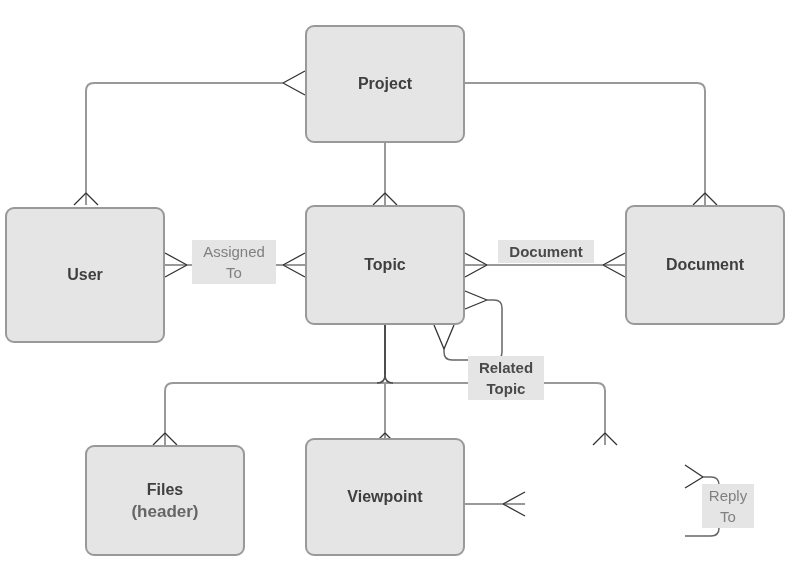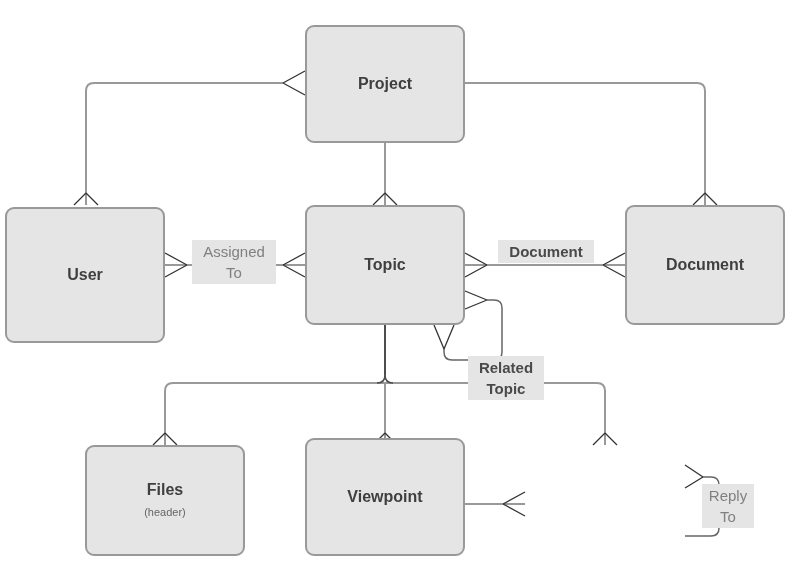--- a/index.html
+++ b/index.html
@@ -14,21 +14,21 @@
     display:flex;flex-direction:column;align-items:center;justify-content:center;
     font-size:16px;font-weight:bold;color:#3f3f3f;text-align:center;line-height:22px;
   }
   .e-project{left:305px;top:25px;height:118px;}
   .e-user{left:5px;top:199px;height:136px;margin-top:8px;}
   .e-topic{left:305px;top:205px;height:120px;}
   .e-document{left:625px;top:205px;height:120px;}
   .e-files{left:85px;top:445px;height:111px;}
   .e-viewpoint{left:305px;top:438px;height:118px;}
   .e-comment{left:525px;top:445px;height:118px;}
-  .entity .sublabel{font-weight:normal;color:#666666;font-size:11px;}
+  .entity .sublabel{font-weight:bold;color:#666666;font-size:17px;}
   .rel-label{
     position:absolute;z-index:2;text-align:center;background:#e5e5e5;
     font-size:15px;line-height:21px;padding:1px 0;
   }
   .l-assigned{left:192px;top:240px;width:84px;color:#808080;font-weight:normal;}
   .l-docref{left:498px;top:240px;width:96px;color:#4a4a4a;font-weight:bold;}
   .l-related{left:468px;top:312px;width:76px;color:#4a4a4a;font-weight:bold;margin-top:44px;}
   .l-reply{left:702px;top:484px;width:52px;color:#808080;font-weight:normal;}
 </style>
 </head>

